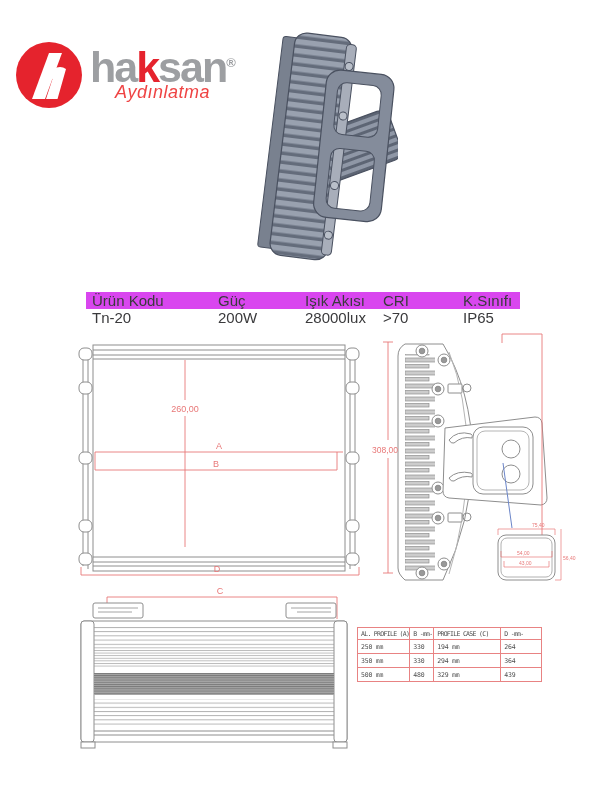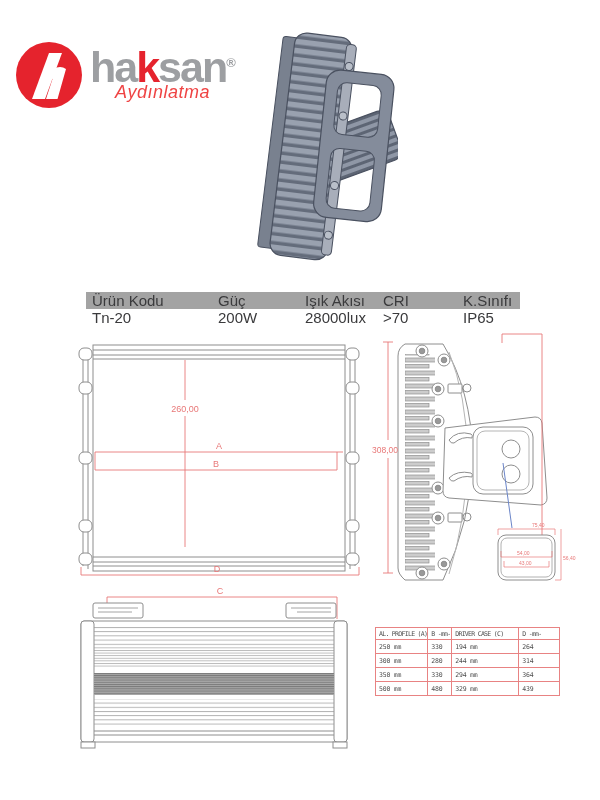--- a/index.html
+++ b/index.html
@@ -13,35 +13,35 @@
   .logo-word{position:absolute;left:76px;top:16px;font-size:43px;font-weight:bold;
              letter-spacing:-2px;color:#9d9fa2;line-height:1;white-space:nowrap;}
   .logo-word .red{color:#e5232d;}
   .logo-reg{font-size:13px;vertical-align:super;letter-spacing:0;color:#9d9fa2;}
   .logo-sub{position:absolute;right:10px;top:52px;font-style:italic;font-size:18px;
             color:#ef4444;letter-spacing:0.5px;}
 
   
   .spec{left:86px;top:292px;width:434px;font-size:15px;color:#3a3a3c;}
   .spec-row{display:grid;grid-template-columns:126px 87px 78px 80px 63px;}
-  .spec-row.head{background:#a3a3a3;height:17px;line-height:17px;}
+  .spec-row.head{background:#d946ef;height:17px;line-height:17px;}
   .spec-row.vals{height:18px;line-height:18px;}
   .spec-row div{padding-left:6px;white-space:nowrap;overflow:hidden;}
 
   
   .front-view{left:75px;top:338px;width:290px;height:240px;}
   .bottom-view{left:62px;top:585px;width:290px;height:168px;}
   .side-view{left:365px;top:330px;width:185px;height:252px;}
   .section-view{left:488px;top:520px;width:100px;height:72px;}
   .product{left:248px;top:32px;width:150px;height:230px;}
   svg{display:block;}
   .dimtext{font-family:"Liberation Sans",sans-serif;fill:#e87878;}
 
   
-  .size-table{left:375px;top:627px;border-collapse:collapse;table-layout:fixed;
+  .size-table{left:357px;top:627px;border-collapse:collapse;table-layout:fixed;
               font-family:"DejaVu Sans Mono",monospace;font-size:6.5px;color:#4f4f4f;}
   .size-table th,.size-table td{border:1px solid #e88383;font-weight:normal;
               text-align:left;padding:0 0 0 3px;white-space:nowrap;overflow:hidden;}
   .size-table th{height:11px;letter-spacing:-0.7px;}
   .size-table td{height:13px;letter-spacing:-0.2px;margin-top:31px;}
   .c1{width:48px;} .c2{width:24px;} .c3{width:67px;} .c4{width:41px;}
 </style>
 </head>
 <body>
 
@@ -284,36 +284,30 @@
     <colgroup>
         <col class="c1">
         <col class="c2">
         <col class="c3">
         <col class="c4">
       </colgroup>
     <thead>
       <tr>
         <th>AL. PROFILE (A)</th>
         <th>B -mm-</th>
-        <th>DRIVER CASE (C)</th>
+        <th>PROFILE CASE (C)</th>
         <th>D -mm-</th>
       </tr>
     </thead>
     <tbody>
       <tr>
         <td>250 mm</td>
         <td>330</td>
         <td>194 mm</td>
         <td>264</td>
-      </tr>
-      <tr>
-        <td>300 mm</td>
-        <td>280</td>
-        <td>244 mm</td>
-        <td>314</td>
       </tr>
       <tr>
         <td>350 mm</td>
         <td>330</td>
         <td>294 mm</td>
         <td>364</td>
       </tr>
       <tr>
         <td>500 mm</td>
         <td>480</td>

